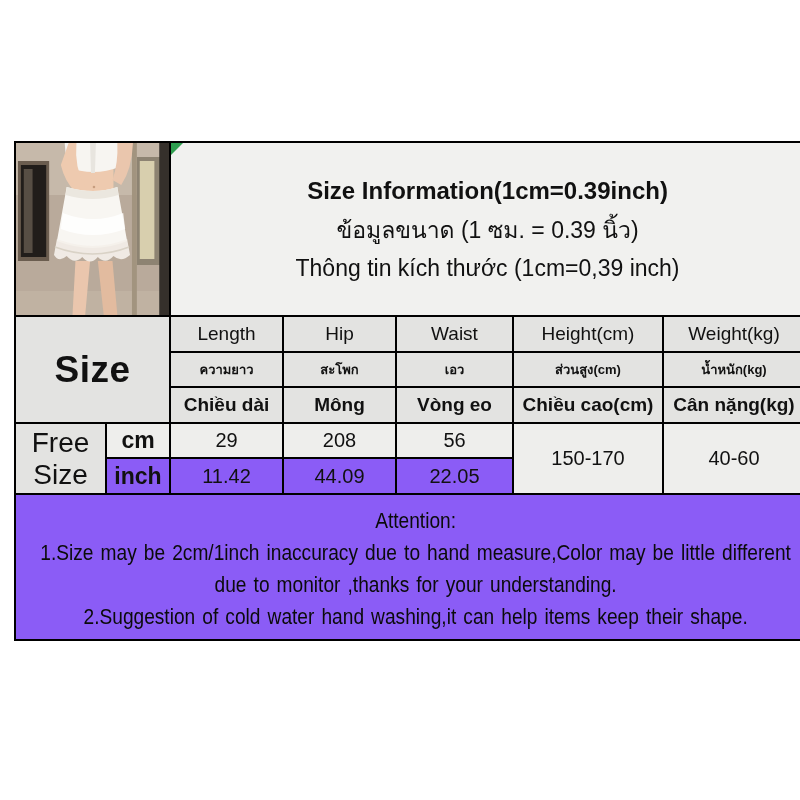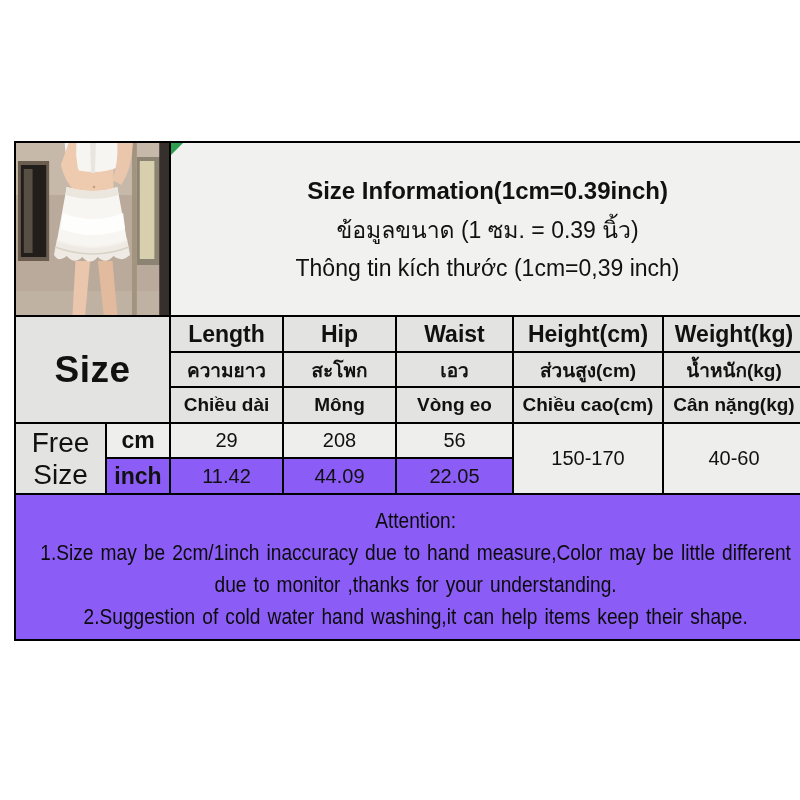--- a/index.html
+++ b/index.html
@@ -38,22 +38,22 @@
   
   .bg-title { background: #F1F1EF; }
   .bg-hdr   { background: #E3E3E1; }
   .bg-lite  { background: #EEEEEC; }
   .bg-white { background: #8b5cf6; }
   
   .title-wrap { display: flex; flex-direction: column; justify-content: center; gap: 7px; height: 100%; }
   .title-en { font-weight: bold; font-size: 24px; }
   .title-th { font-weight: normal; font-size: 23px; }
   .title-vi { font-weight: normal; font-size: 23px; }
-  .h-en  { font-weight: bold; font-size: 23px; }
-  .h-th  { font-weight: bold; font-size: 19px; }
+  .h-en  { font-weight: normal; font-size: 19px; }
+  .h-th  { font-weight: bold; font-size: 13px; }
   .h-vi  { font-weight: bold; font-size: 19px; }
   .size-label { font-weight: bold; font-size: 37px; letter-spacing: 0.5px; }
   .freesize   { font-weight: normal; font-size: 28px; }
   .unit       { font-weight: bold; font-size: 23px; }
   .val        { font-weight: normal; font-size: 20px; }
   
   .photo-cell { position: relative; padding: 0; }
   .photo-cell svg { position: absolute; left: 0; top: 0; width: 100%; height: 100%; display: block; }
   
   .title-cell { position: relative; }

